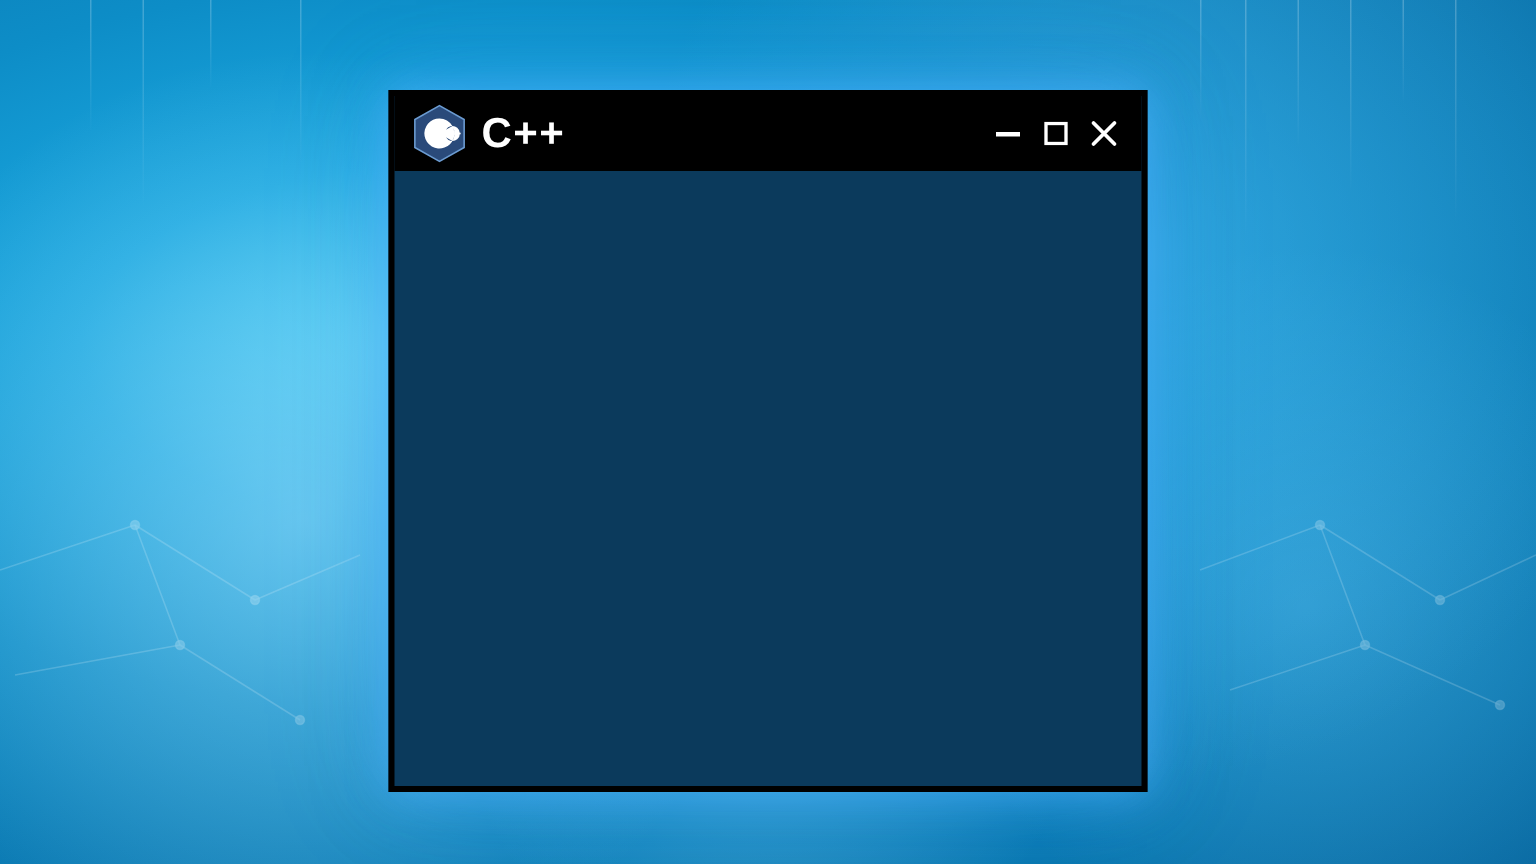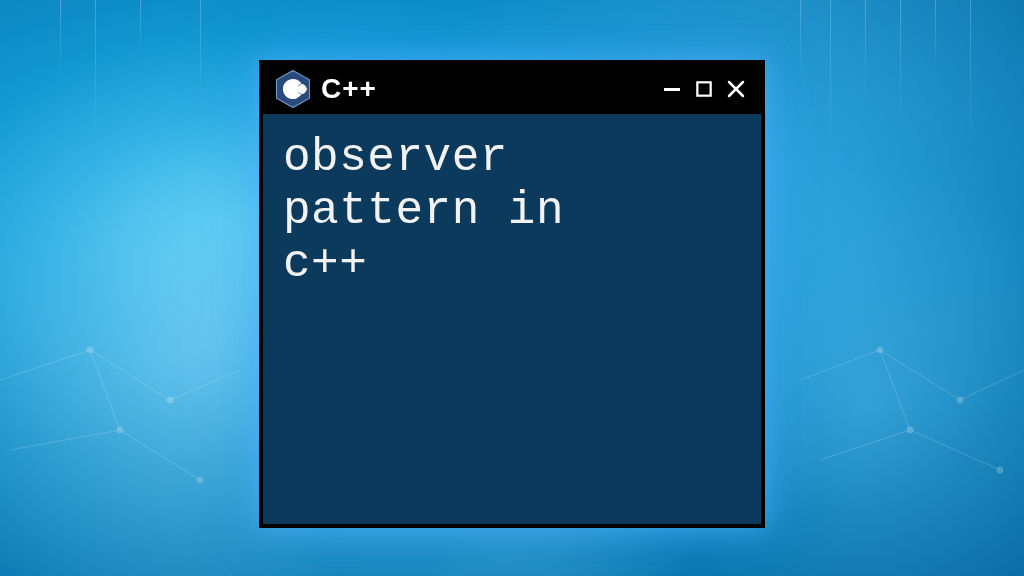--- a/index.html
+++ b/index.html
@@ -198,18 +198,13 @@
             <rect x="1.5" y="1.5" width="15" height="15" fill="none" stroke="#fff" stroke-width="2.5"></rect>
           </svg>
       </div>
       <div class="win-btn win-close">
         <svg width="18" height="18" viewBox="0 0 18 18">
             <path d="M2 2 L16 16 M16 2 L2 16" stroke="#fff" stroke-width="2.5" stroke-linecap="round"></path>
           </svg>
       </div>
     </div>
   </div>
-  <div class="body-area">
-    <div class="body-text">observer
-pattern in
-c++</div>
-  </div>
 </div>
 
 </body></html>

